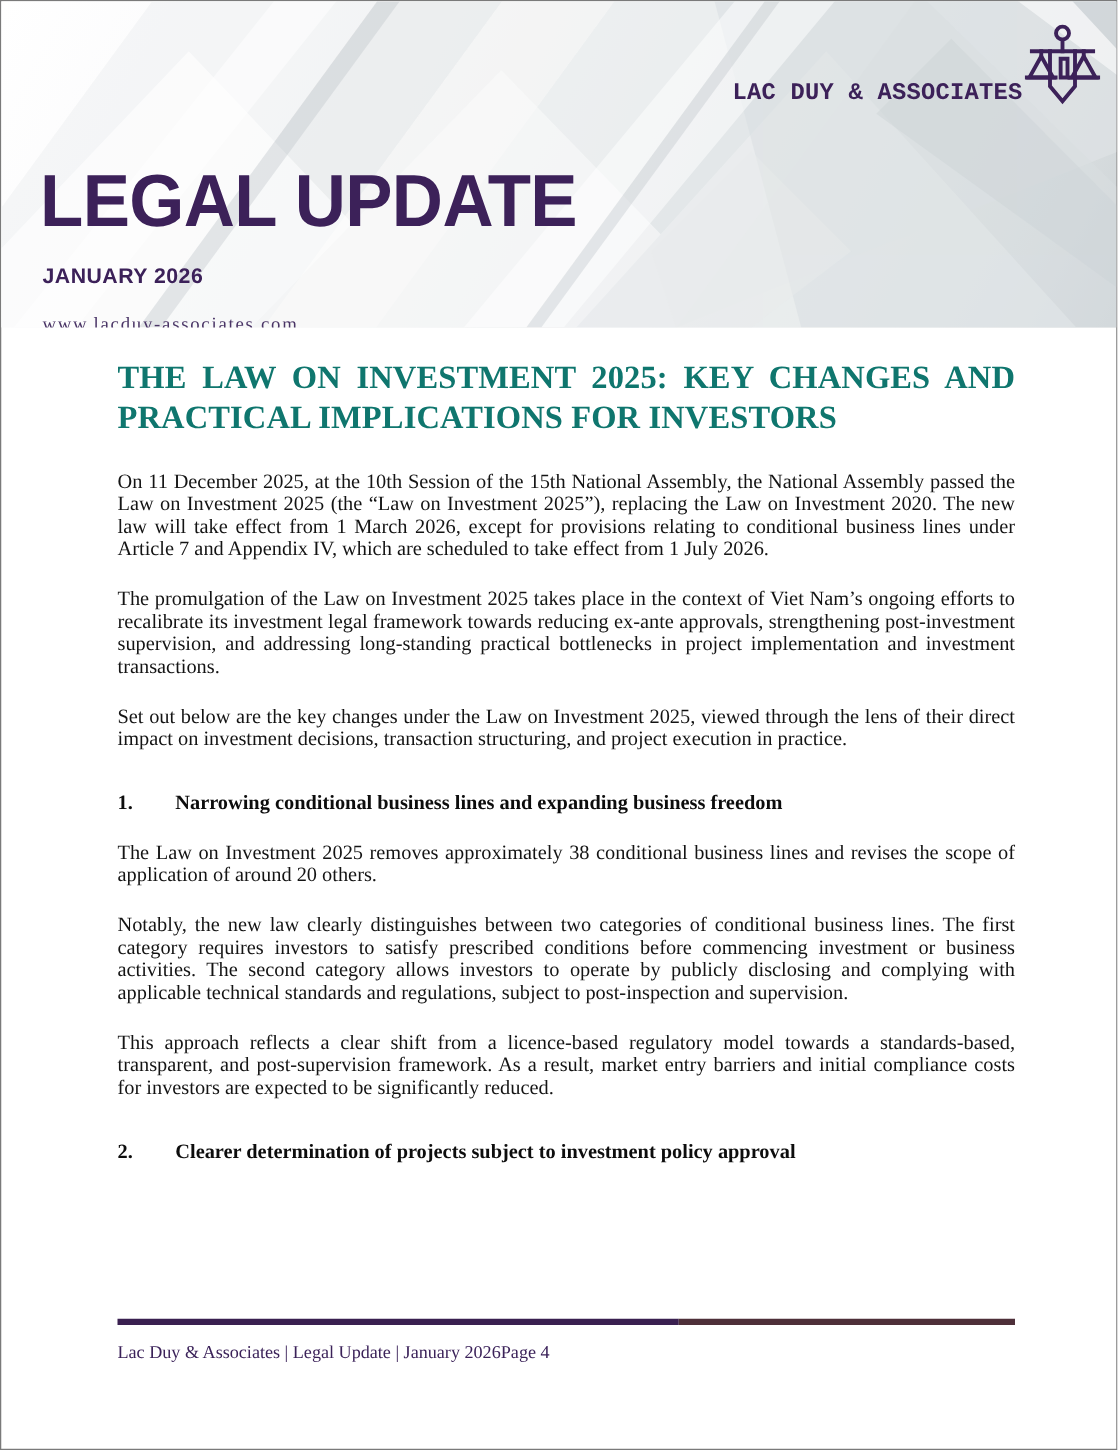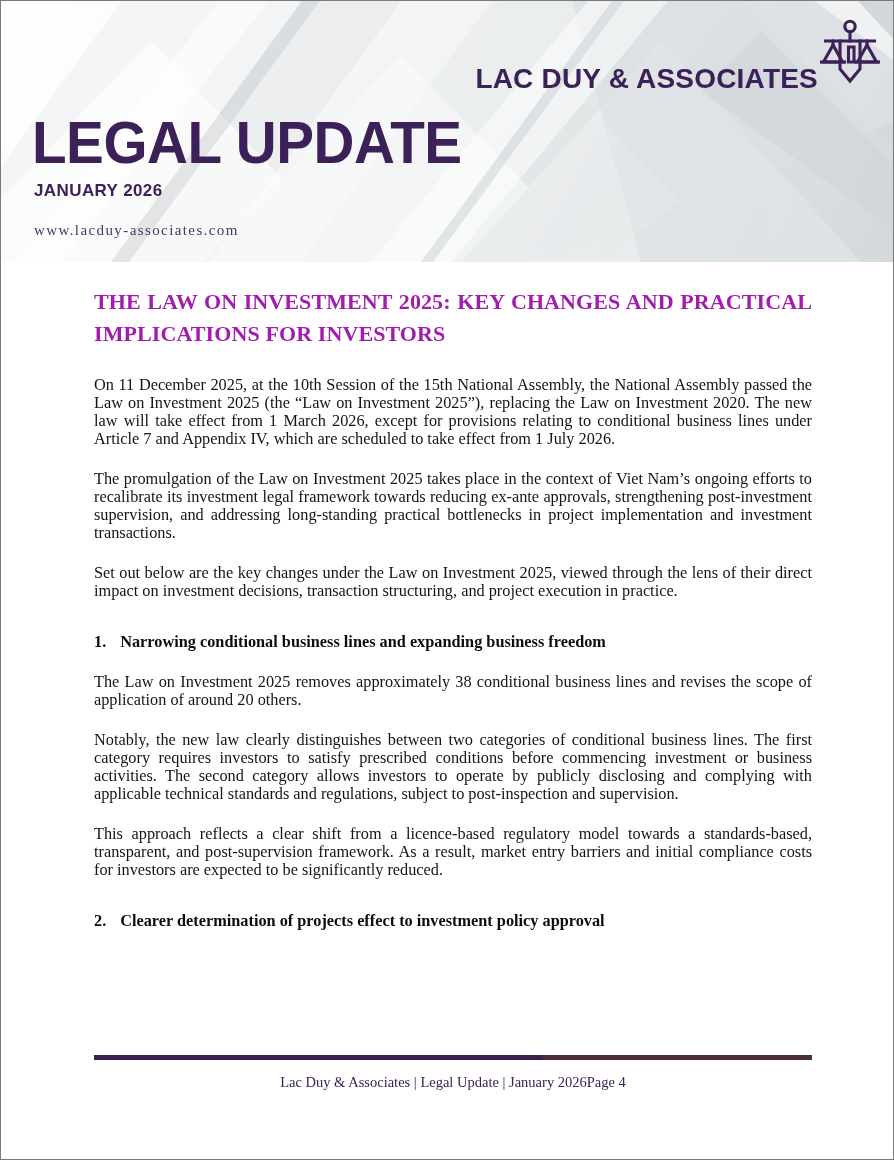--- a/index.html
+++ b/index.html
@@ -42,59 +42,59 @@
   .header-banner .facets {
     position: absolute;
     inset: 0;
     width: 100%;
     height: 100%;
   }
 
   .header-text-block {
     position: absolute;
     left: 31px;
-    top: 112px;
+    top: 130px;
     z-index: 5;
   }
   .legal-update-title {
     font-family: "Liberation Sans", sans-serif;
     font-weight: bold;
     font-size: 59px;
     line-height: 60px;
     letter-spacing: -0.5px;
     color: #3c2159;
     margin: 0;
     transform: scaleX(0.96);
     transform-origin: left center;
     white-space: nowrap;
   }
   .issue-date {
     font-family: "Liberation Sans", sans-serif;
     font-weight: bold;
     font-size: 17px;
     letter-spacing: 0.4px;
     color: #3c2159;
-    margin: 8px 0 0 2px;
+    margin: 20px 0 0 2px;
   }
   .website-url {
     font-family: Liberation Serif, serif;
     font-weight: normal;
     font-size: 15px;
     letter-spacing: 1.4px;
     color: #4a3566;
     margin: 21px 0 0 2px;
   }
 
   .firm-name {
     position: absolute;
     right: 77px;
     top: 62px;
-    font-family: Liberation Sans, sans-serif;
-    font-weight: bold;
-    font-size: 28px;
+    font-family: Liberation Mono, monospace;
+    font-weight: bold;
+    font-size: 19px;
     letter-spacing: 0.2px;
     color: #3c2159;
     z-index: 5;
     white-space: nowrap;
   }
   .firm-logo {
     position: absolute;
     right: 14px;
     top: 16px;
     width: 62px;
@@ -105,23 +105,23 @@
   
   .content {
     position: absolute;
     left: 93px;
     top: 285px;
     width: 718px;
   }
   .doc-title {
     font-family: "Liberation Serif", serif;
     font-weight: bold;
-    font-size: 22px;
+    font-size: 26px;
     line-height: 32px;
-    color: #a21caf;
+    color: #0f766e;
     text-align: justify;
     text-align-last: left;
     margin: 0 0 26px 0;
     letter-spacing: 0.1px;
   }
   .para {
     font-family: "Liberation Serif", serif;
     font-size: 16.3px;
     line-height: 18px;
     color: #141414;
@@ -134,21 +134,21 @@
     font-weight: bold;
     font-size: 16.3px;
     line-height: 27px;
     color: #0d0d0d;
     margin: 0 0 18px 0;
     display: flex;
     gap: 14px;
     text-indent: 0;
   }
   .section-heading .num { flex: 0 0 auto; }
-  .section-heading .txt { flex: 1 1 auto; }
+  .section-heading .txt { flex: 1 1 auto; margin-left: 20px; }
   .spacer-sm { height: 6px; }
 
   
   .footer {
     position: absolute;
     left: 93px;
     bottom: 68px;
     width: 718px;
   }
   .footer-rule {
@@ -159,21 +159,21 @@
   .footer-rule .seg-left {
     width: 62.5%;
     background: #3a2050;
   }
   .footer-rule .seg-right {
     width: 37.5%;
     background: #4e2f39;
   }
   .footer-row {
     display: flex;
-    justify-content: center;
+    justify-content: flex-start;
     align-items: baseline;
     margin-top: 14px;
     font-family: "Liberation Serif", serif;
     font-size: 14.5px;
     color: #3b2259;
   }
 </style>
 </head>
 <body>
 
@@ -270,21 +270,21 @@
     </div>
 
     <p class="para">The Law on Investment 2025 removes approximately 38 conditional business lines and revises the scope of application of around 20 others.</p>
     <p class="para">Notably, the new law clearly distinguishes between two categories of conditional business lines. The first category requires investors to satisfy prescribed conditions before commencing investment or business activities. The second category allows investors to operate by publicly disclosing and complying with applicable technical standards and regulations, subject to post-inspection and supervision.</p>
     <p class="para">This approach reflects a clear shift from a licence-based regulatory model towards a standards-based, transparent, and post-supervision framework. As a result, market entry barriers and initial compliance costs for investors are expected to be significantly reduced.</p>
 
     <div class="spacer-sm"></div>
 
     <div class="section-heading">
       <span class="num">2.</span>
-      <span class="txt">Clearer determination of projects effect to investment policy approval</span>
+      <span class="txt">Clearer determination of projects subject to investment policy approval</span>
     </div>
   </div>
 
   <div class="footer">
     <div class="footer-rule">
       <div class="seg-left"></div>
       <div class="seg-right"></div>
     </div>
     <div class="footer-row">
       <span>Lac Duy &amp; Associates | Legal Update | January 2026</span>

